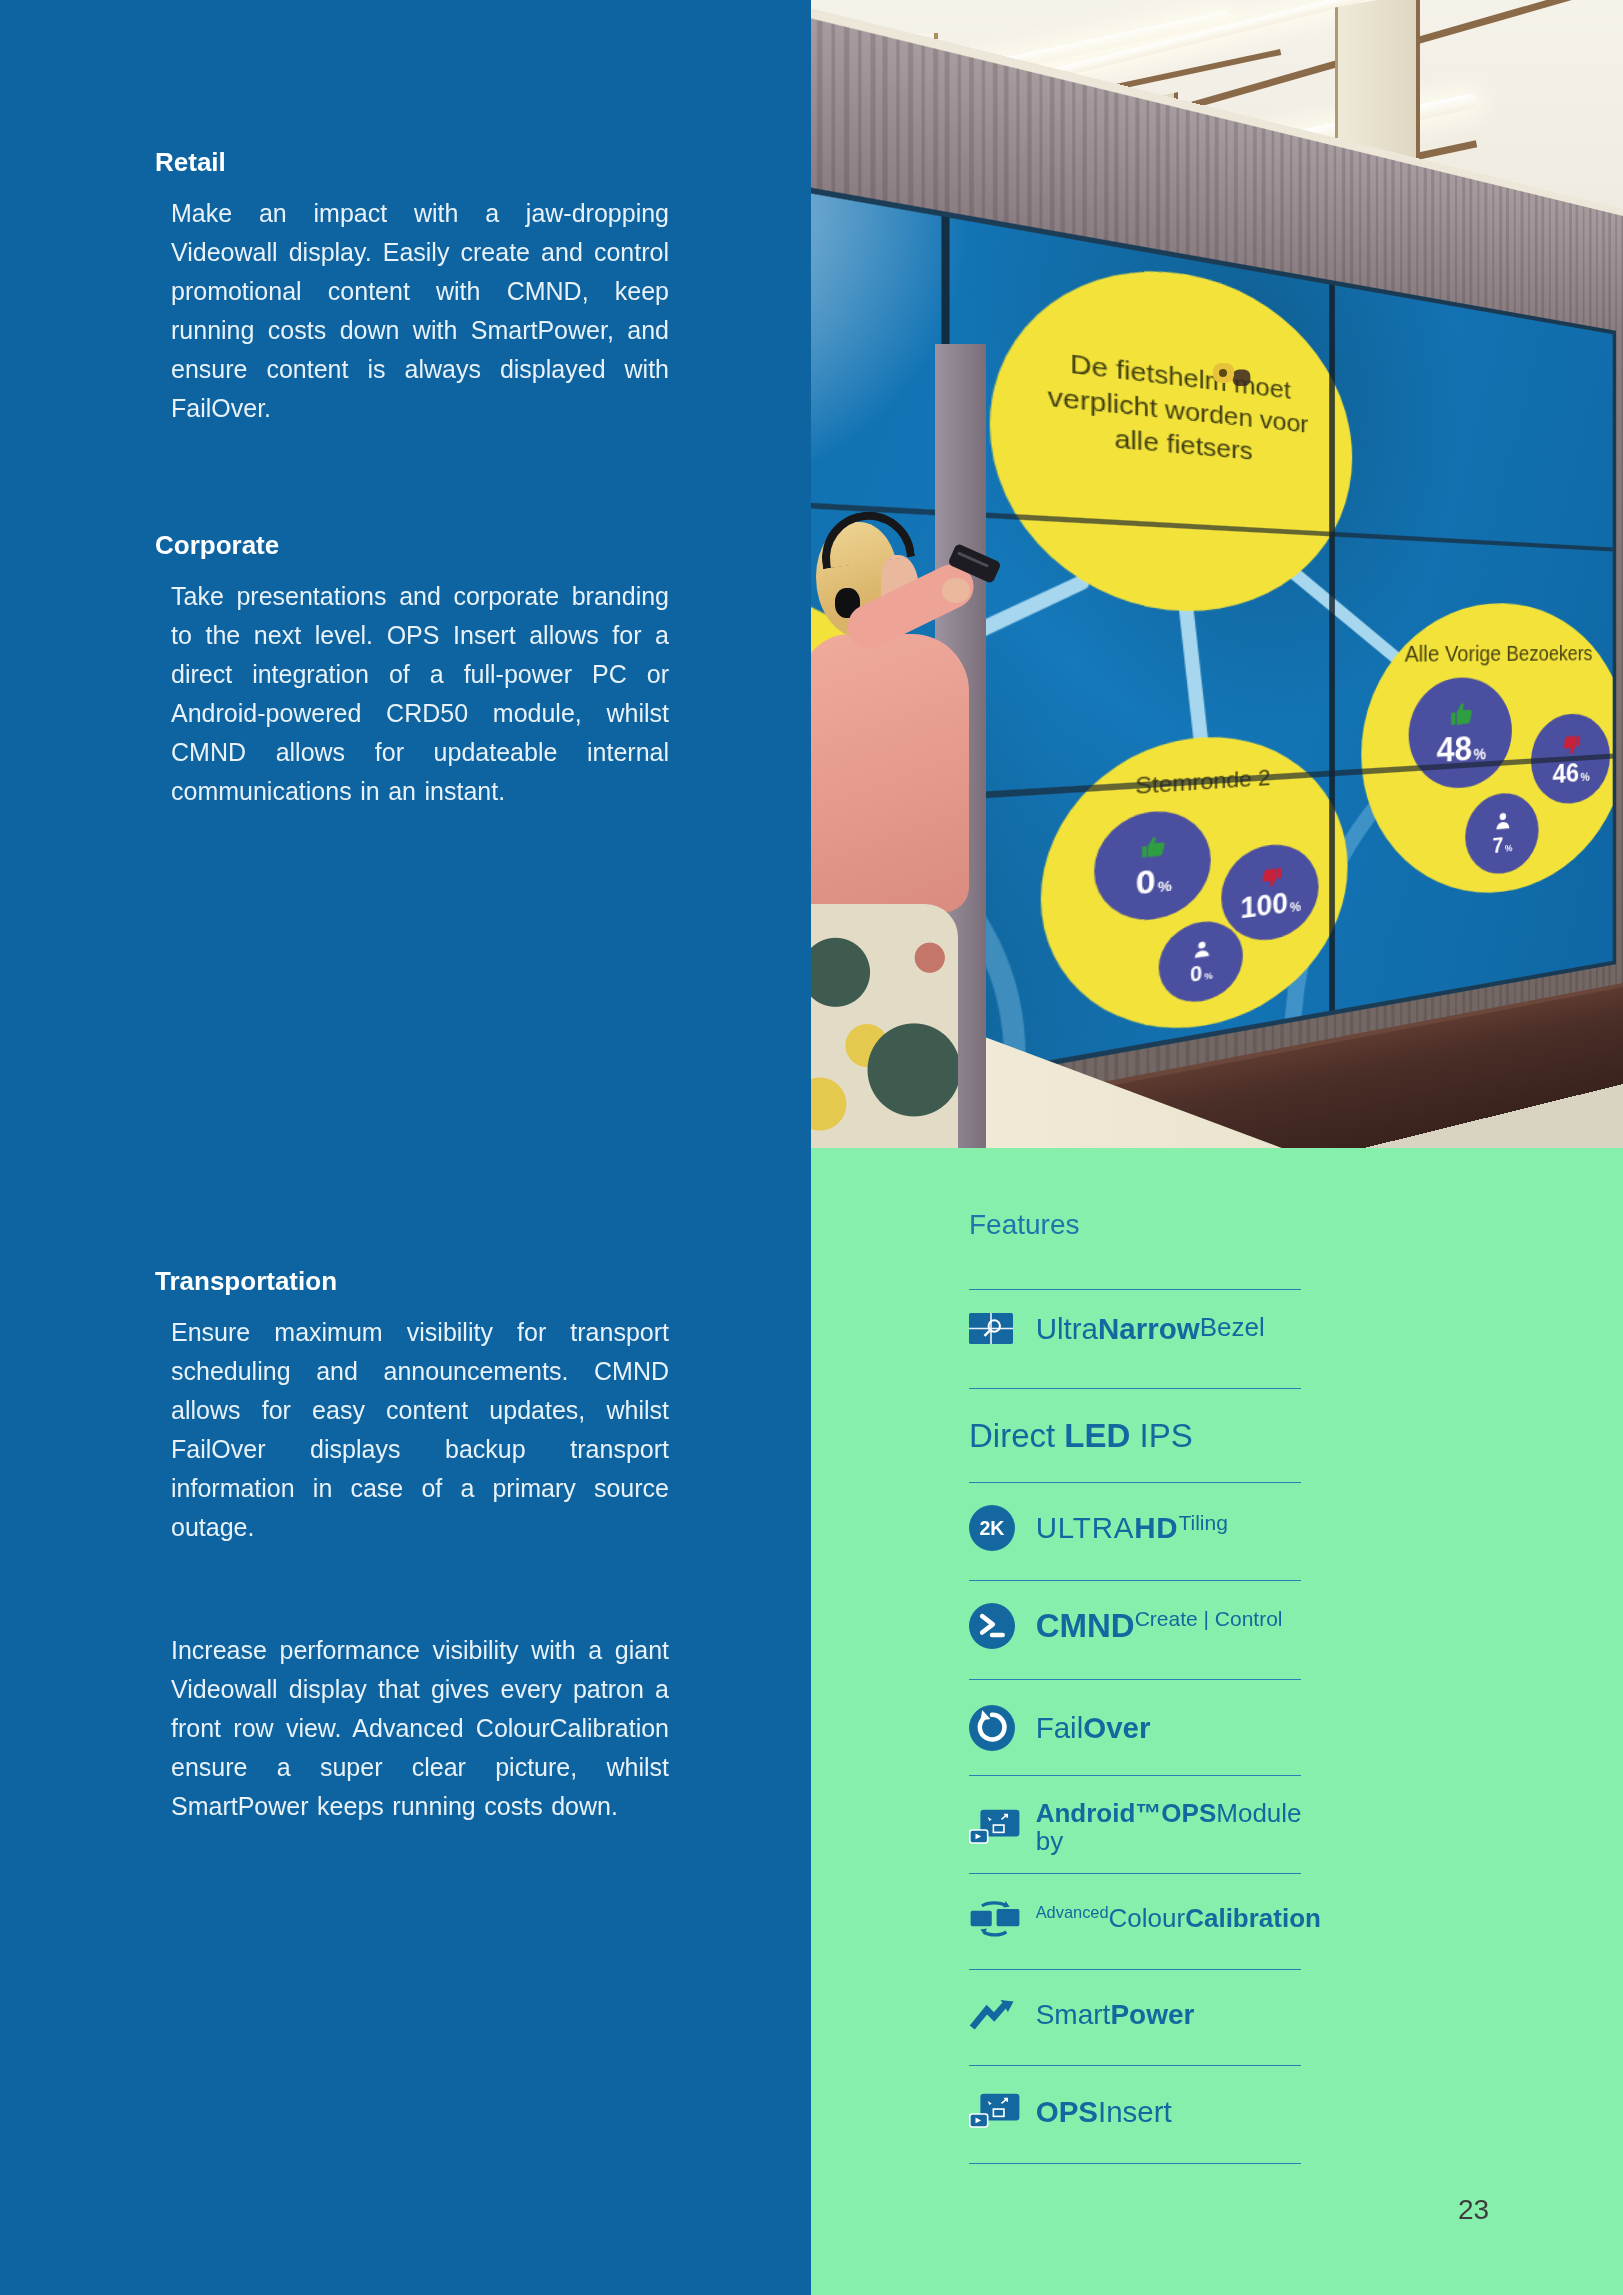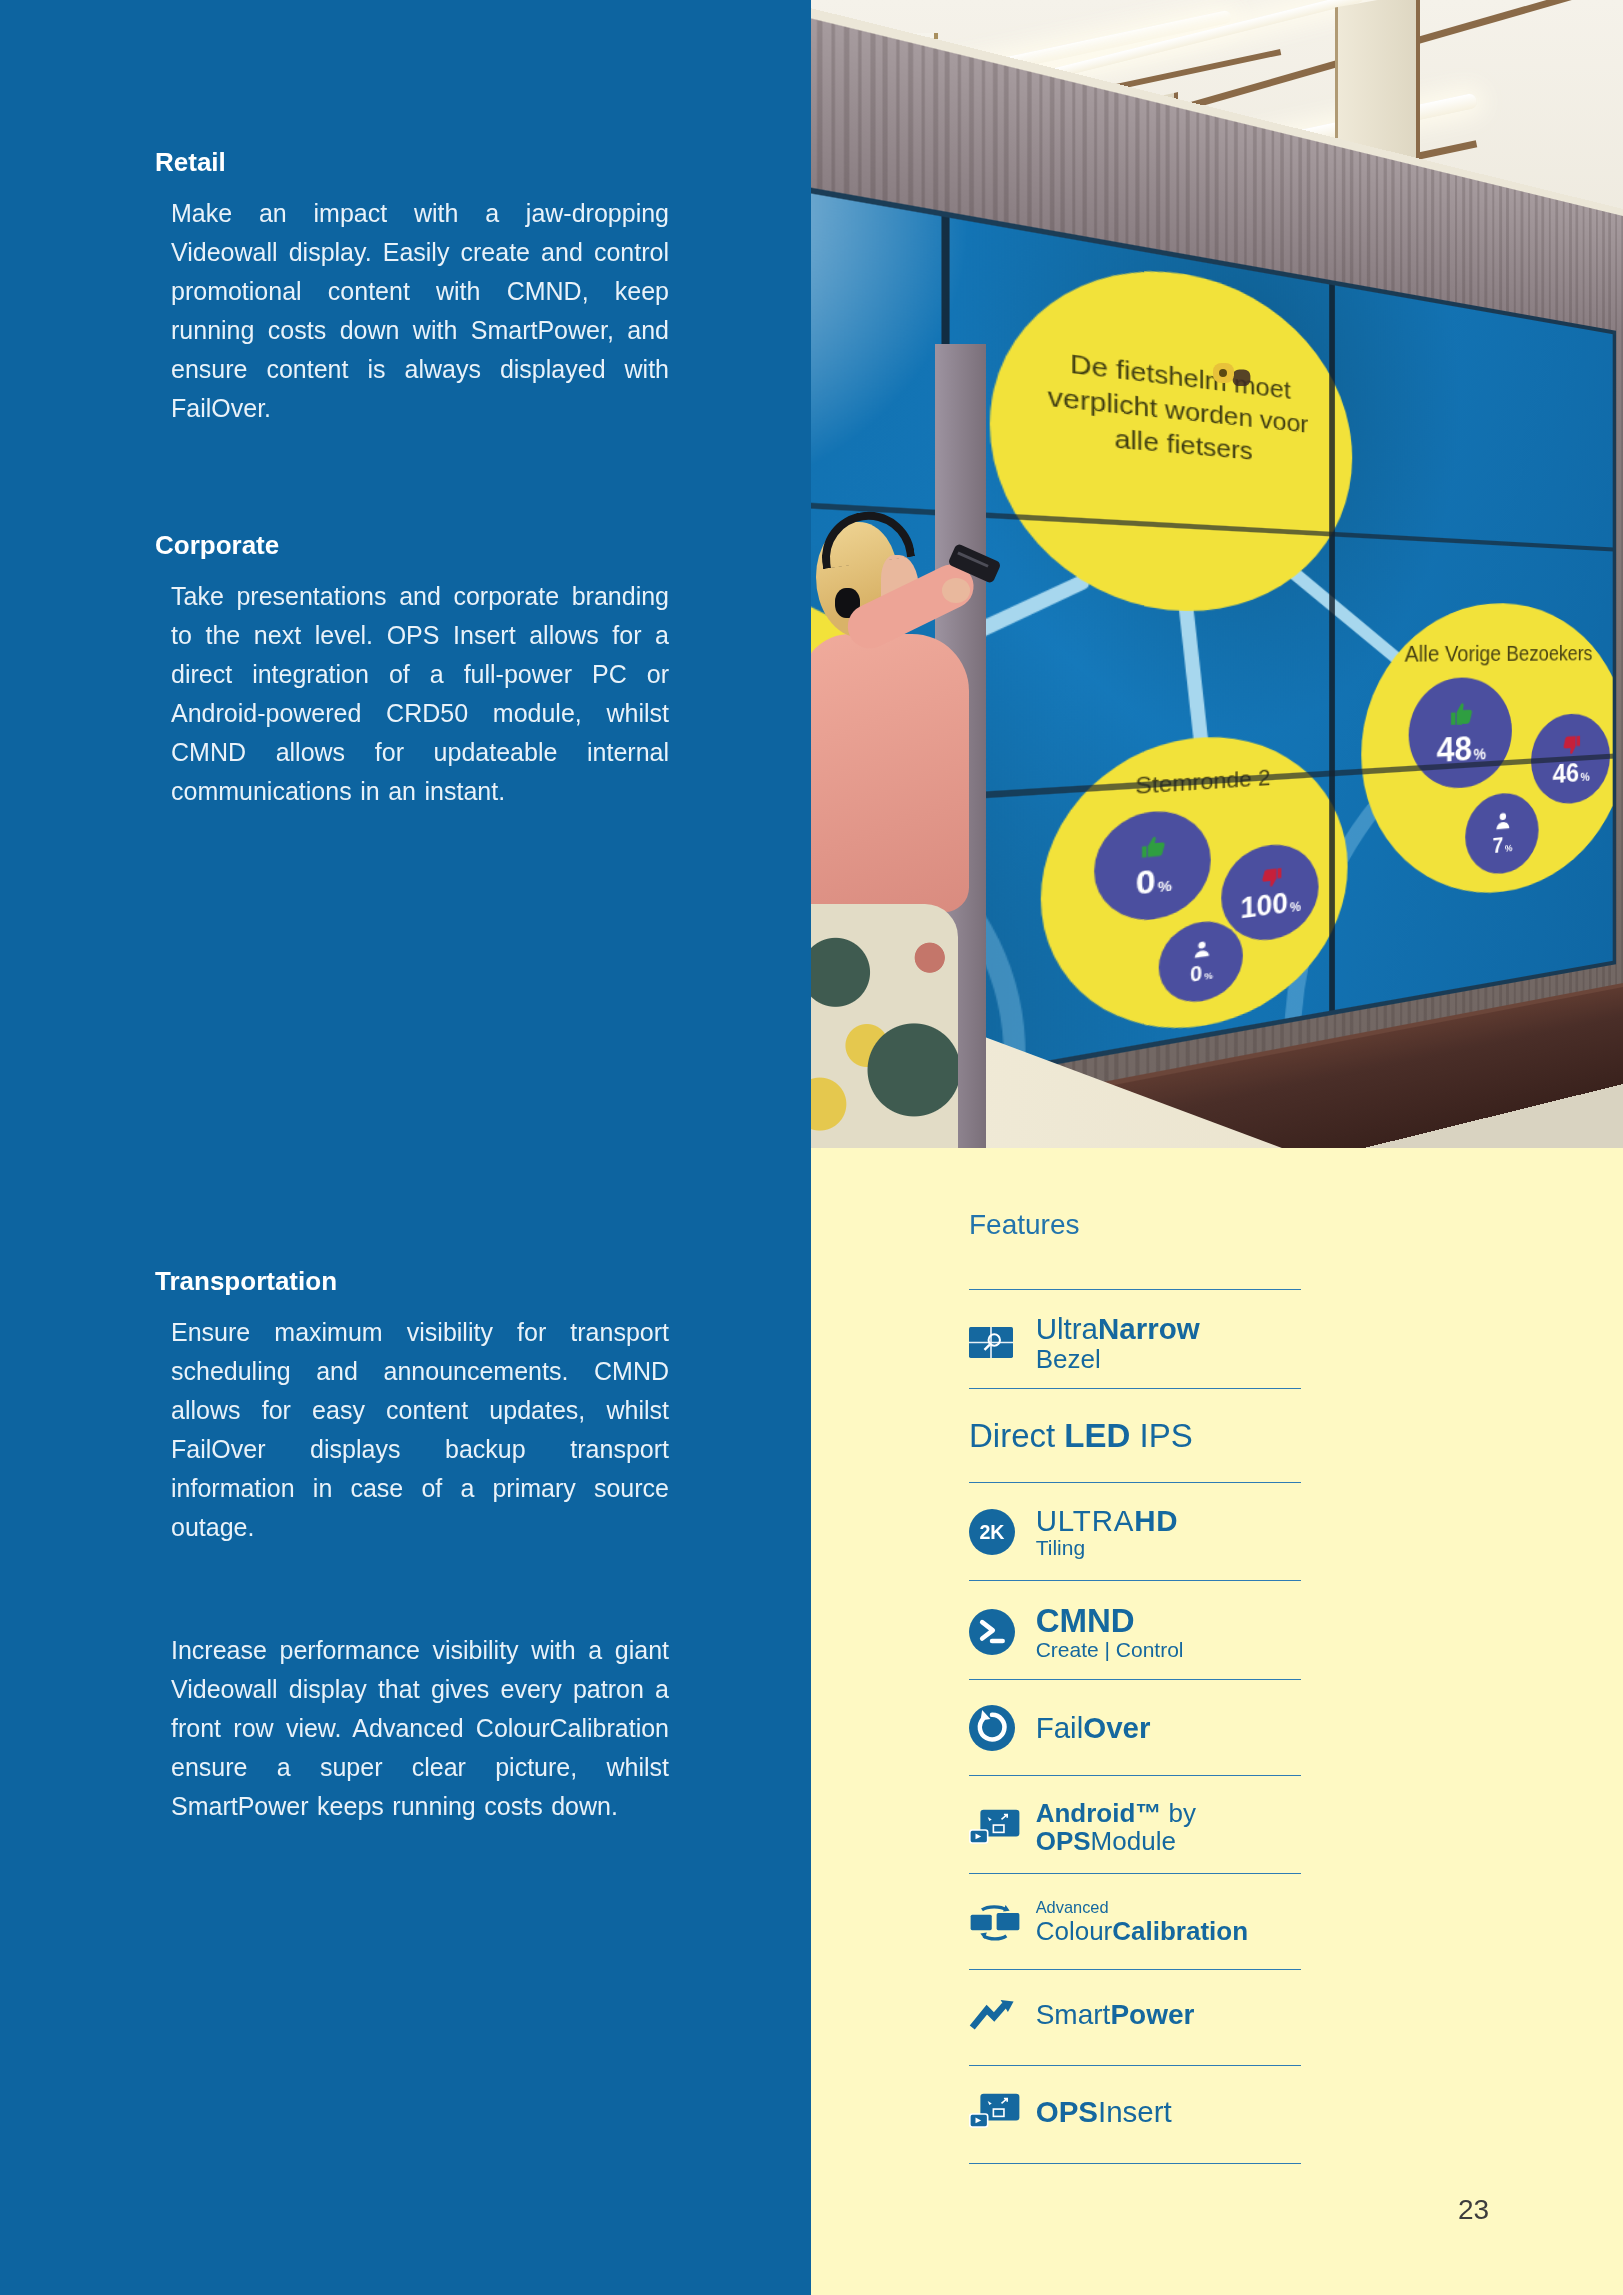--- a/index.html
+++ b/index.html
@@ -1,33 +1,33 @@
 <!DOCTYPE html>
 <html style="font-size:13px"><head>
 <meta charset="utf-8">
 <style>
   html,body{margin:0;padding:0;background:#ffffff;}
-  #page{position:relative;width:1623px;height:2295px;background:#fef9c3;
+  #page{position:relative;width:1623px;height:2295px;background:#86efac;
         font-family:"Liberation Sans",sans-serif;overflow:hidden;}
 
   
   .left-panel{position:absolute;left:0;top:0;width:811px;height:2295px;background:#0d64a0;}
   .section{position:absolute;left:155px;width:530px;color:#e9f2f9;}
   .section h2{margin:0 0 9.8px 0;font-size:26px;line-height:31px;color:#ffffff;font-weight:bold;}
   .section p{margin:16px;font-size:25px;line-height:39px;text-align:justify;word-spacing:1.6px;}
   .sec-0{top:147px}.sec-1{top:530px}.sec-2{top:920px}.sec-3{top:1266px}.sec-4{top:1615px}
 
   
   .features{position:absolute;left:969px;top:1145px;width:332px;height:1063px;color:#15689f;}
   .f-head{position:absolute;left:0;top:64px;font-size:28px;font-weight:400;color:#2274ac;}
   .rule{position:absolute;left:0;width:332px;border-top:1.6px solid #2e7cb4;}
   .f-item{position:absolute;left:0;display:flex;align-items:center;}
   .f-icon{display:inline-flex;align-items:center;justify-content:flex-start;width:52px;margin-right:14.7px;flex:0 0 52px;}
   .f-noicon{margin-left:0;}
-  .f-text{display:flex;flex-direction:column;line-height:1.08;}
+  .f-text{display:flex;flex-direction:row;line-height:1.08;}
   .b{font-weight:bold;}
   .s40{font-size:33px}.s36{font-size:29.5px}.s34{font-size:28px}.s32{font-size:26px}
   .s26{font-size:21px}.s24{font-size:26px}.s20{font-size:16.4px}
   .circle-badge{width:46px;height:46px;border-radius:50%;background:#15689f;color:#fff;
     display:flex;align-items:center;justify-content:center;font-size:19.6px;font-weight:bold;}
   .pagenum{position:absolute;left:1458px;top:2194px;font-size:28px;color:#3d3d3d;}
 
   
   .photo{position:absolute;left:811px;top:0;width:812px;height:1148px;overflow:hidden;
          background:linear-gradient(180deg,#f5f2ea 0%,#e6e1d2 45%,#d9d3c1 70%);}

